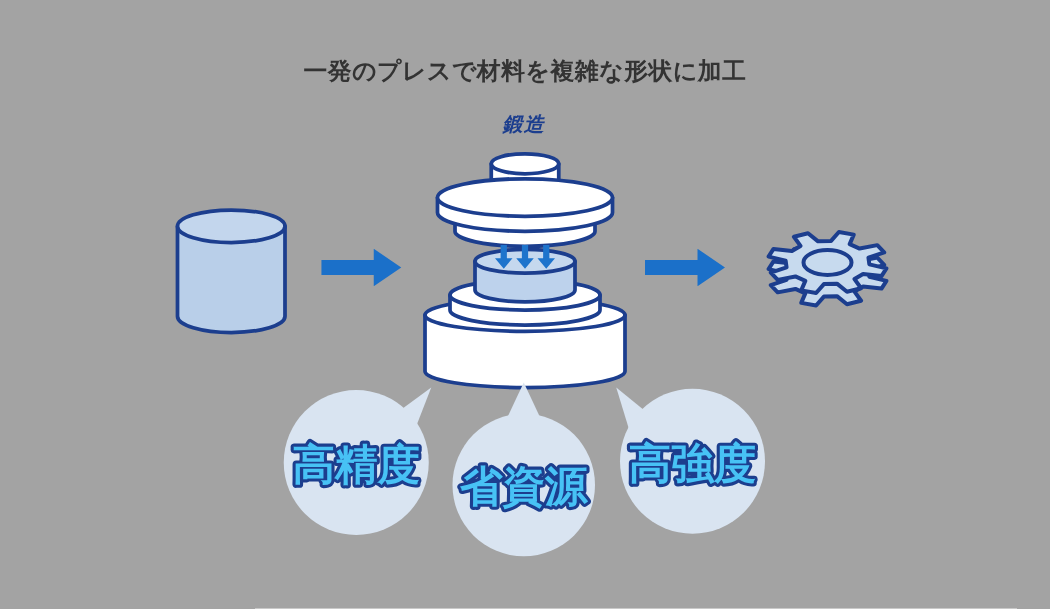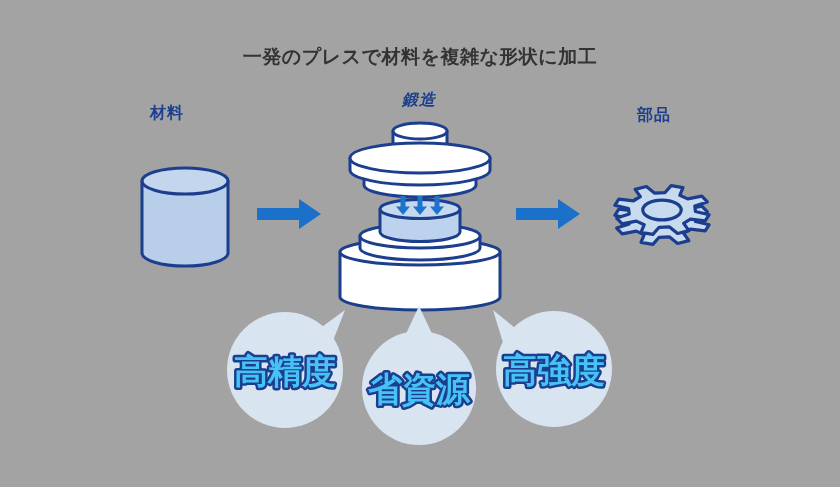--- a/index.html
+++ b/index.html
@@ -29,23 +29,21 @@
   .tail{position:absolute;}
   svg{display:block;}
 </style>
 </head>
 <body>
 
 <div class="stage">
 
   <div class="title">一発のプレスで材料を複雑な形状に加工</div>
 
-  <div class="stage-label label-material">材料</div>
   <div class="stage-label label-forging">鍛造</div>
-  <div class="stage-label label-part">部品</div>
 
   <svg class="abs" style="left:138px;top:162px;" width="94" height="106" viewBox="0 0 94 106">
     <path d="M4,19 L4,91 A43,13 0 0 0 90,91 L90,19 Z" fill="#b9cfe9" stroke="#1c3e8e" stroke-width="3" stroke-linejoin="round"></path>
     <ellipse cx="47" cy="19" rx="43" ry="13" fill="#c3d6ed" stroke="#1c3e8e" stroke-width="3"></ellipse>
   </svg>
 
   <svg class="abs" style="left:257px;top:199px;" width="66" height="30" viewBox="0 0 66 30">
     <polygon points="0,9 42,9 42,0 64,15 42,30 42,21 0,21" fill="#1b70c9"></polygon>
   </svg>
 

